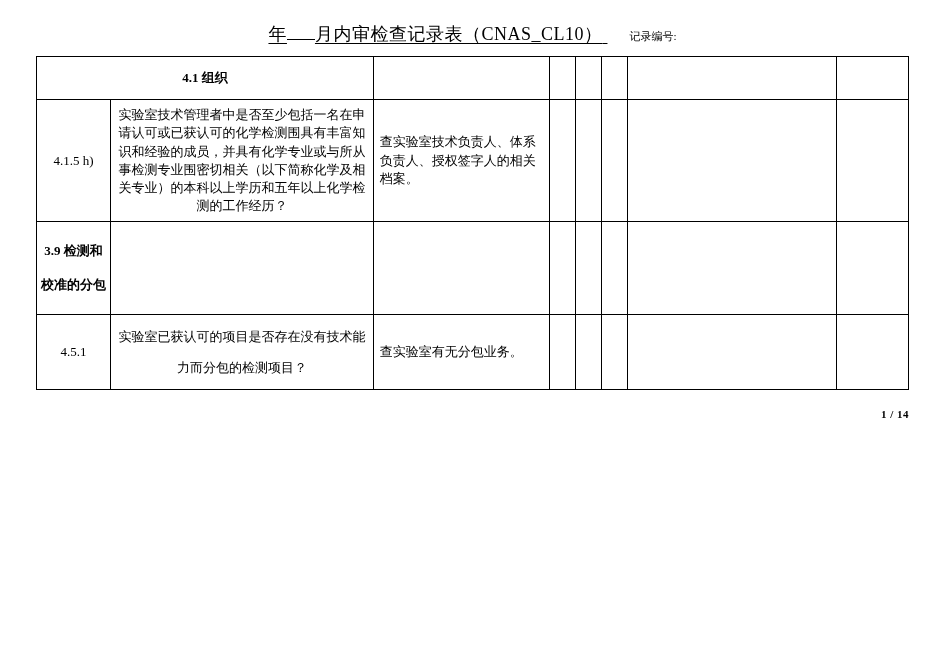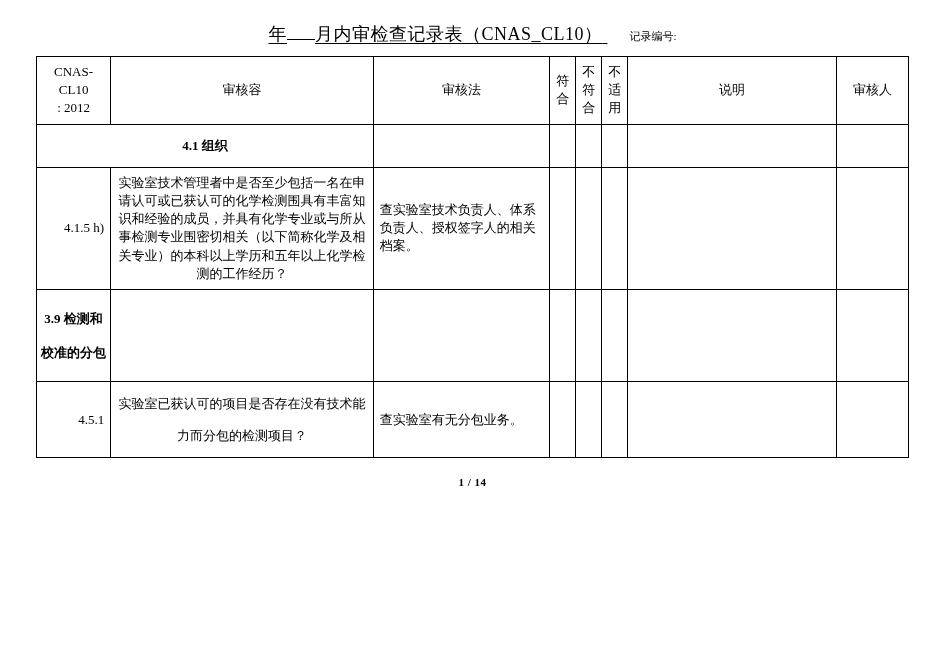--- a/index.html
+++ b/index.html
@@ -73,42 +73,42 @@
       line-height: 1.25;
       font-size: 13px;
     }
 
     .section-head td.label {
       font-weight: bold;
       text-align: center;
       padding: 12px 6px;
     }
 
-    .clause { text-align: right; vertical-align: top; padding-top: 12px; }
+    .clause { text-align: center; vertical-align: top; padding-top: 12px; }
 
     .content-cell {
       text-align: center;
       line-height: 2.6;
       padding: 12px 8px;
     }
     .method-cell {
       text-align: left;
       line-height: 2.4;
       padding: 10px 8px;
     }
 
     .section45 td.label {
       font-weight: bold;
       text-align: center;
       line-height: 2.6;
       padding: 12px 4px;
     }
 
     .footer {
-      text-align: center;
+      text-align: right;
       font-size: 11px;
       font-weight: bold;
       margin-top: 18px;
       letter-spacing: 0.5px;
     }
   </style>
 </head>
 <body>
 
 <div class="title-row">
@@ -124,33 +124,20 @@
       <col class="c1">
       <col class="c2">
       <col class="c3">
       <col class="c4">
       <col class="c5">
       <col class="c6">
       <col class="c7">
   </colgroup>
 
   <tbody>
-      <tr>
-    <th>
-      <div>CNAS-CL10</div>
-      <div>: 2012</div>
-    </th>
-    <th>审核容</th>
-    <th>审核法</th>
-    <th class="vcol"><span>符<br>合</span></th>
-    <th class="vcol"><span>不<br>符<br>合</span></th>
-    <th class="vcol"><span>不<br>适<br>用</span></th>
-    <th>说明</th>
-    <th>审核人</th>
-  </tr>
 
   <tr class="section-head">
     <td class="label" colspan="2">4.1  组织</td>
     <td></td>
     <td></td>
     <td></td>
     <td></td>
     <td></td>
     <td></td>
   </tr>

